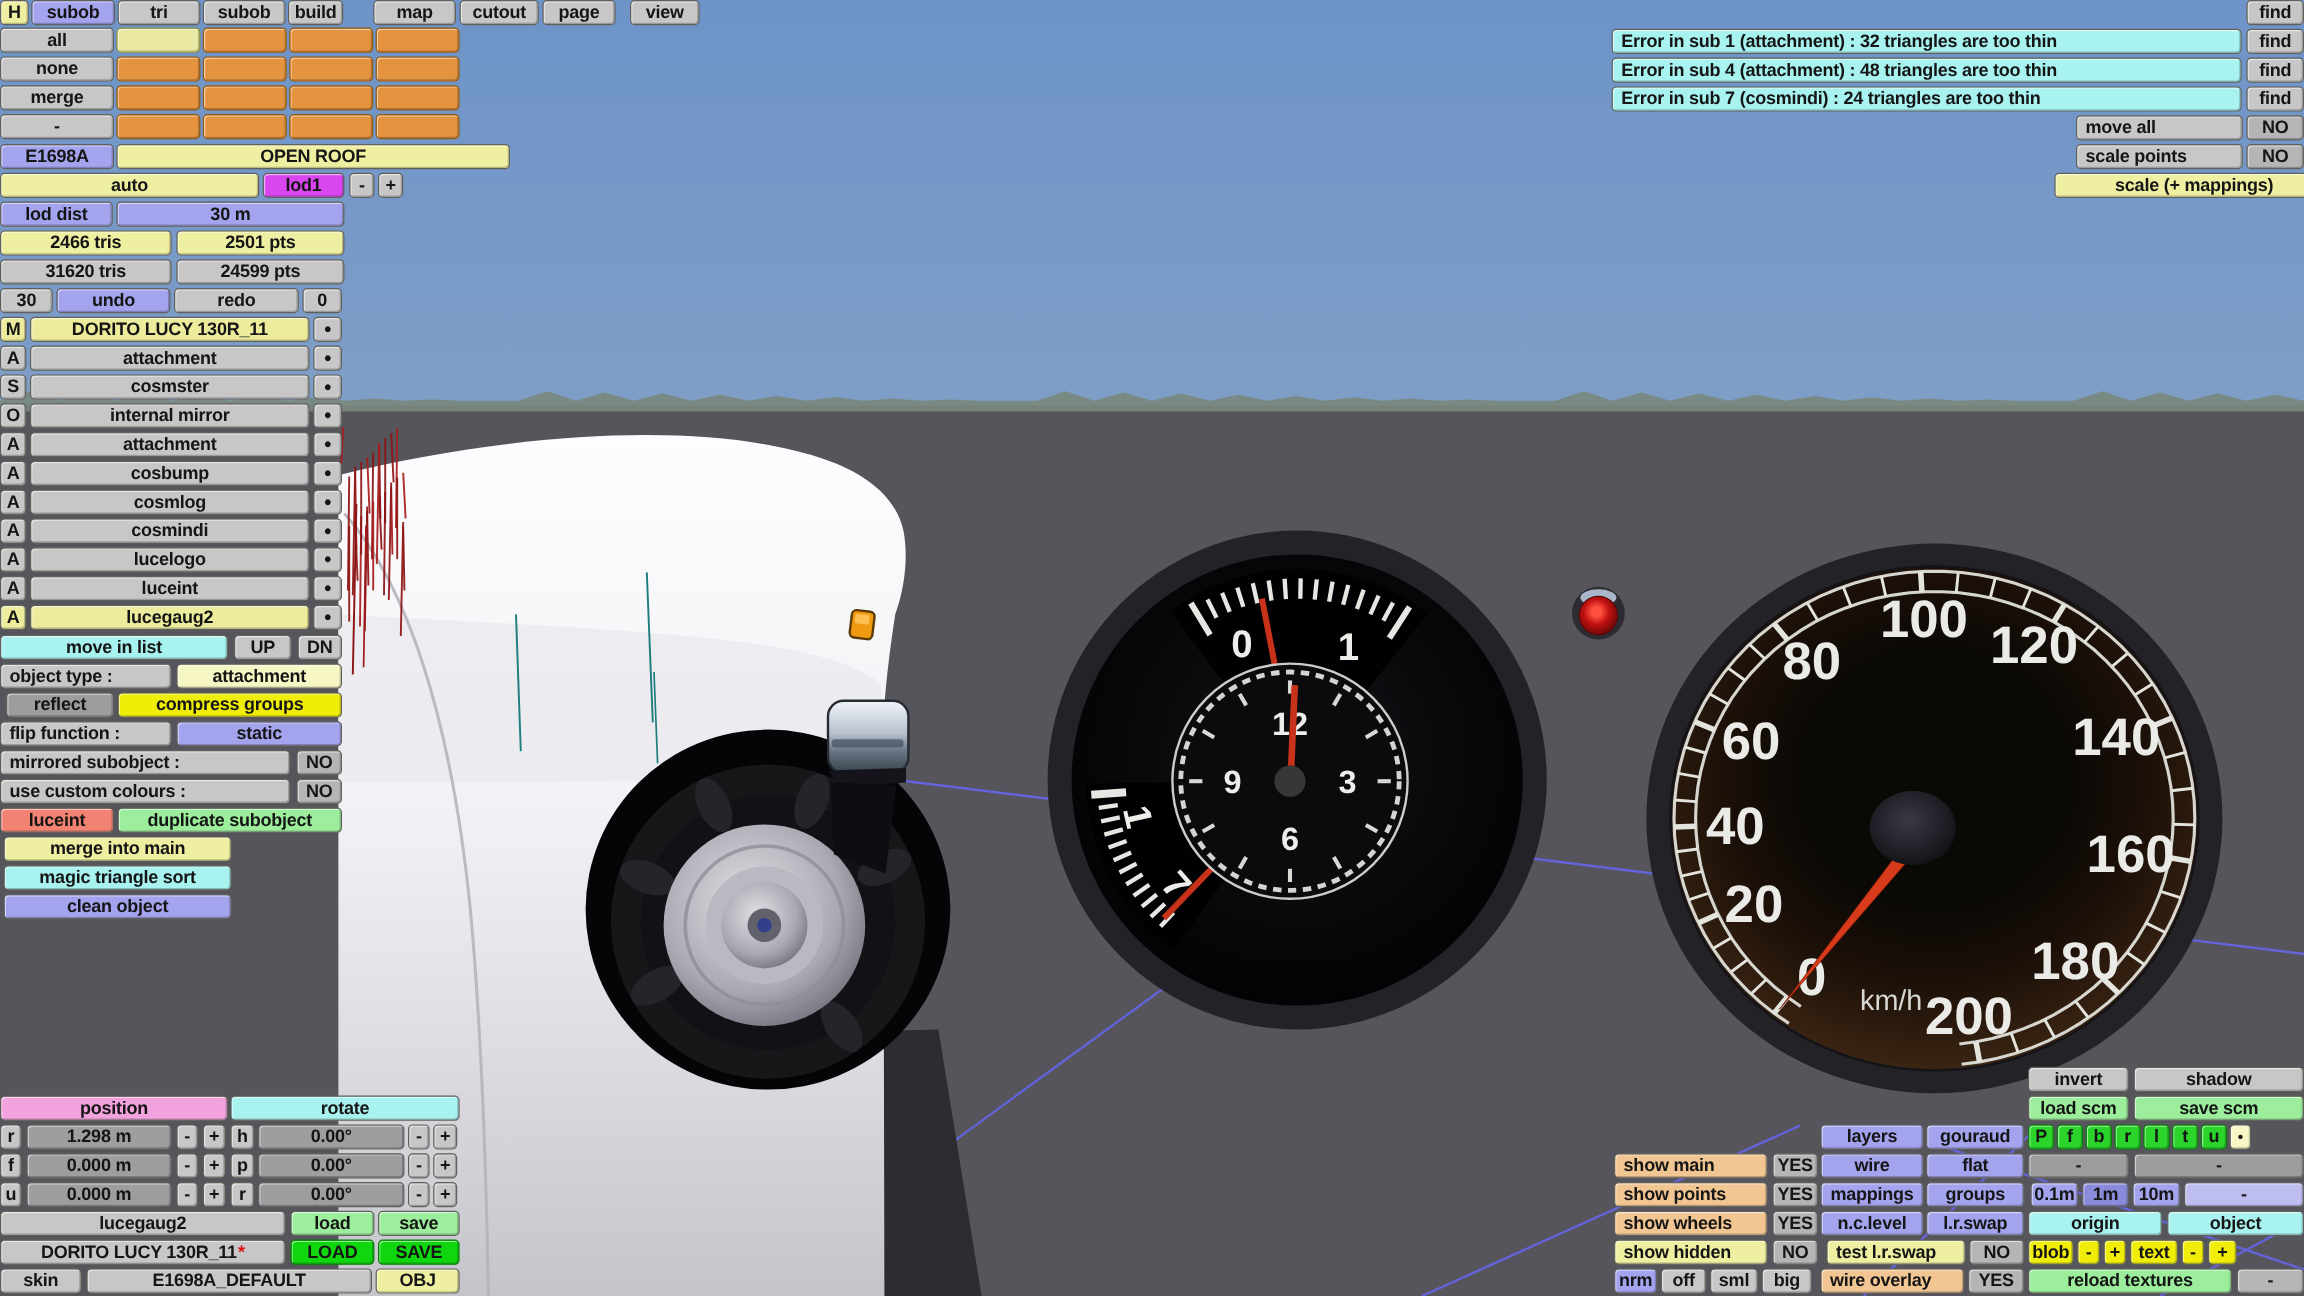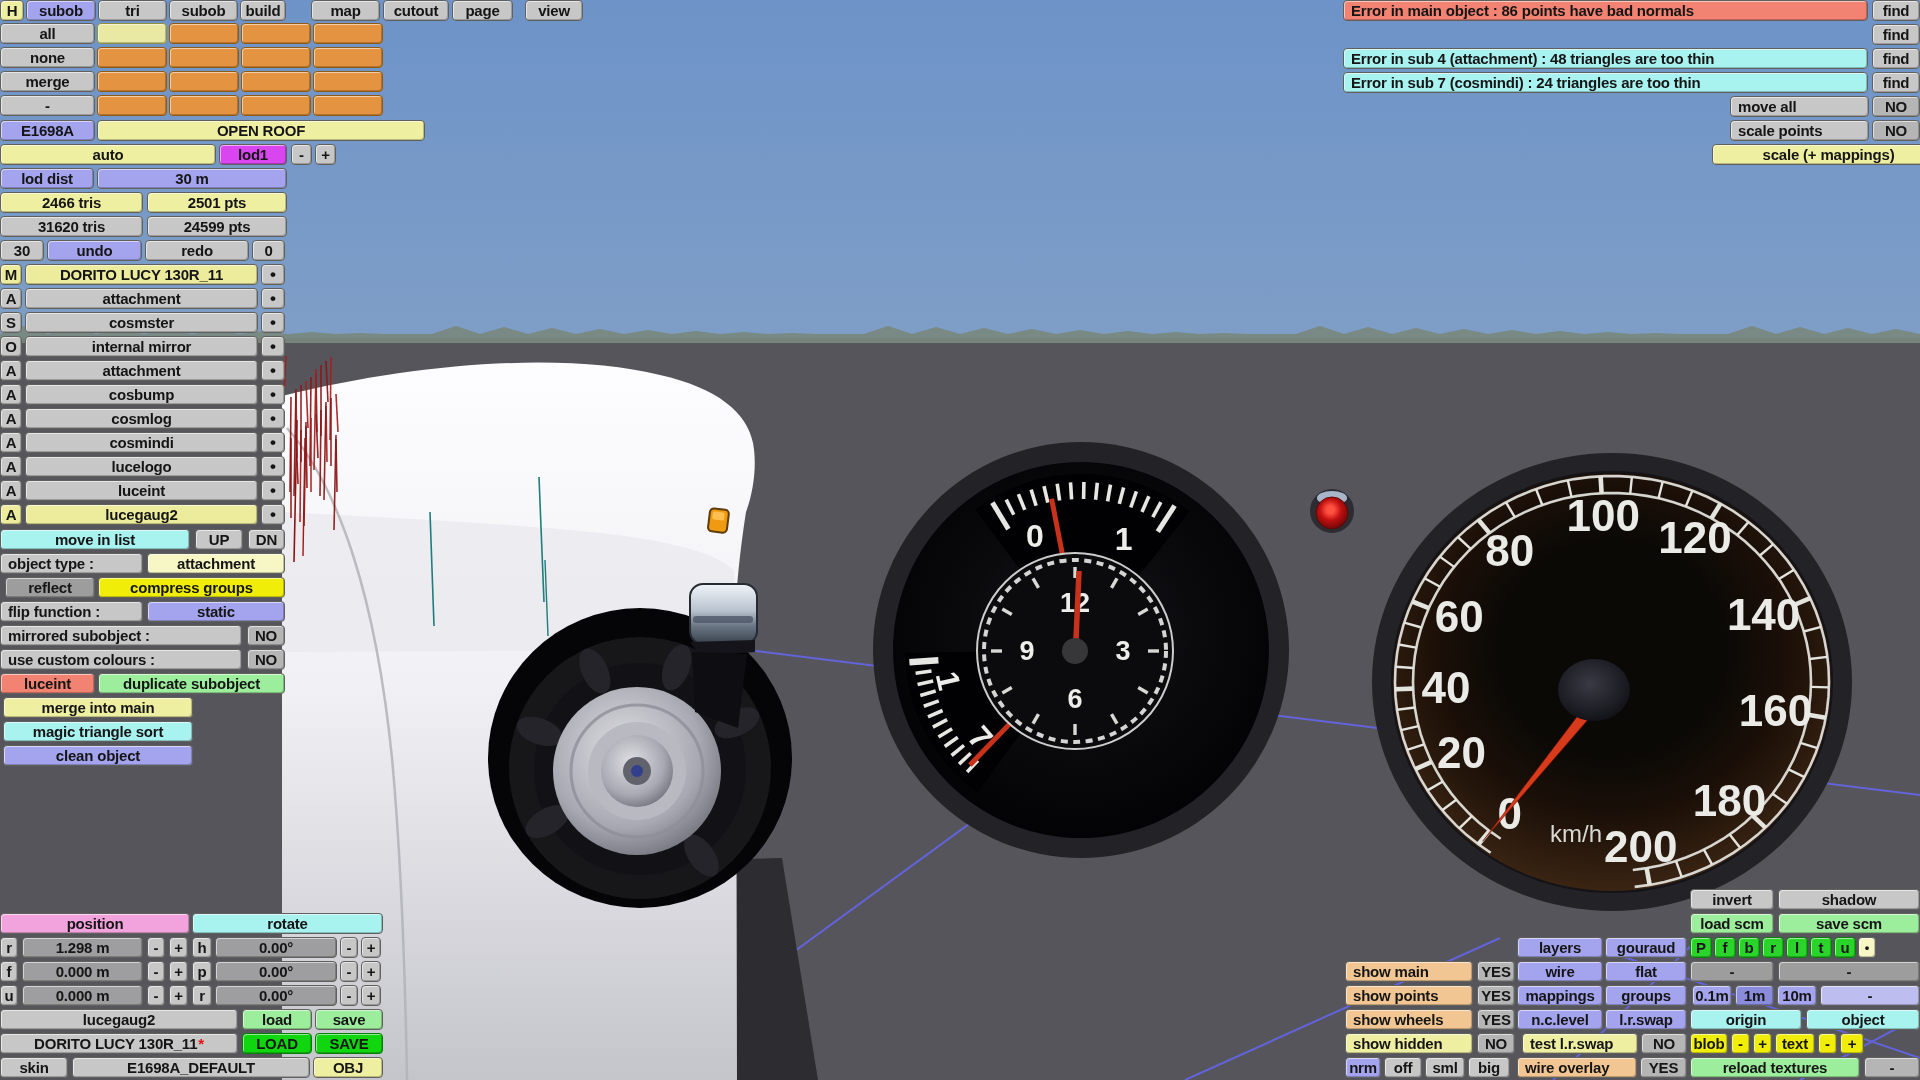--- a/index.html
+++ b/index.html
@@ -396,22 +396,22 @@
     <div class="c gry left" style="left:0;top:625px;width:242px">mirrored subobject :</div>
     <div class="c ngr" style="left:247px;top:625px;width:38px">NO</div>
     <div class="c gry left" style="left:0;top:649px;width:242px">use custom colours :</div>
     <div class="c ngr" style="left:247px;top:649px;width:38px">NO</div>
     <div class="c sal" style="left:0;top:673px;width:95px">luceint</div>
     <div class="c grn" style="left:98px;top:673px;width:187px">duplicate subobject</div>
     <div class="c yel" style="left:3px;top:697px;width:190px">merge into main</div>
     <div class="c cyn" style="left:3px;top:721px;width:190px">magic triangle sort</div>
     <div class="c pur" style="left:3px;top:745px;width:190px">clean object</div>
 
-    <div class="c sal left" style="left:1343px;top:0;width:525px">Error in main object : 86 points have bad normals</div>
     <div class="c gry" style="left:1872px;top:0;width:48px">find</div>
+    <div class="c cyn left" style="left:1343px;top:24px;width:525px">Error in sub 1 (attachment) : 32 triangles are too thin</div>
     <div class="c gry" style="left:1872px;top:24px;width:48px">find</div>
     <div class="c cyn left" style="left:1343px;top:48px;width:525px">Error in sub 4 (attachment) : 48 triangles are too thin</div>
     <div class="c gry" style="left:1872px;top:48px;width:48px">find</div>
     <div class="c cyn left" style="left:1343px;top:72px;width:525px">Error in sub 7 (cosmindi) : 24 triangles are too thin</div>
     <div class="c gry" style="left:1872px;top:72px;width:48px">find</div>
     <div class="c gry left" style="left:1730px;top:96px;width:139px">move all</div>
     <div class="c ngr" style="left:1872px;top:96px;width:48px">NO</div>
     <div class="c gry left" style="left:1730px;top:120px;width:139px">scale points</div>
     <div class="c ngr" style="left:1872px;top:120px;width:48px">NO</div>
     <div class="c yel" style="left:1712px;top:144px;width:233px">scale (+ mappings)</div>

